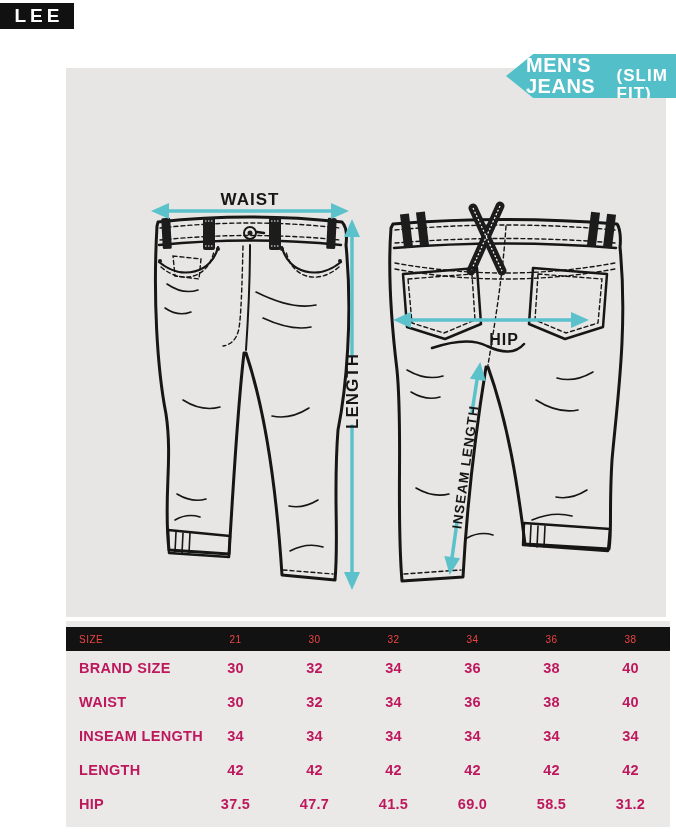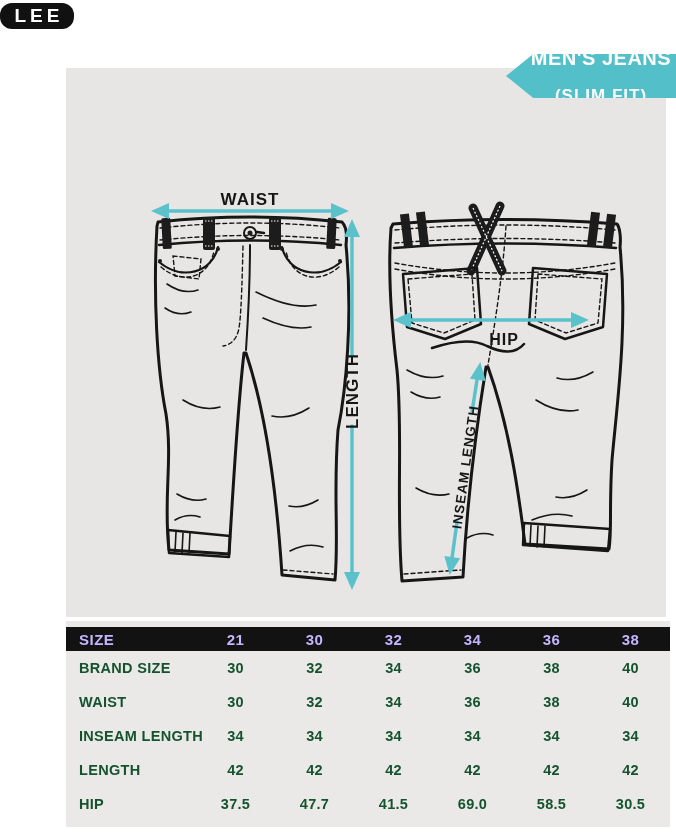--- a/index.html
+++ b/index.html
@@ -7,36 +7,36 @@
     width:676px;height:832px;background:#ffffff;
     font-family:"Liberation Sans",sans-serif;
     -webkit-font-smoothing:antialiased;
   }
   .stage{position:relative;width:676px;height:832px;overflow:hidden;}
 
   
   .logo{
     position:absolute;left:0;top:3px;width:74px;height:26px;
     background:#111111;color:#ffffff;display:flex;align-items:center;justify-content:center;
-    font-weight:700;font-size:19px;letter-spacing:4px;padding-left:4px;box-sizing:border-box;border-radius:12px;
+    font-weight:700;font-size:19px;letter-spacing:4px;padding-left:4px;box-sizing:border-box;
   }
 
   
   .panel{
     position:absolute;left:66px;top:68px;width:600px;height:549px;
     background:#e7e6e5;
   }
   .panel svg{position:absolute;left:0;top:0;}
 
   
   .banner{
     position:absolute;right:0;top:54px;width:170px;height:44px;
     background:#53bfc9;color:#ffffff;
     clip-path:polygon(0 50%, 16% 0, 100% 0, 100% 100%, 16% 100%);
-    display:flex;flex-direction:column;align-items:center;justify-content:center;
+    display:flex;flex-direction:row;align-items:center;justify-content:center;
     padding-left:20px;box-sizing:border-box;line-height:1.05;
   }
   .banner .t1{font-weight:700;font-size:20px;letter-spacing:0.5px;}
   .banner .t2{font-weight:700;font-size:17px;letter-spacing:1px;margin-top:18px;}
 
   
   .ol{stroke:#161616;fill:none;stroke-linecap:round;stroke-linejoin:round;}
   .st{stroke:#161616;fill:none;stroke-width:1.4;stroke-dasharray:4 3;stroke-linecap:round;}
   .wr{stroke:#161616;fill:none;stroke-width:1.6;stroke-linecap:round;}
   .lbl{font-family:"Liberation Sans",sans-serif;font-weight:700;fill:#161616;letter-spacing:1px;}
@@ -44,26 +44,26 @@
   .arrow-head{fill:#5bc2cb;stroke:none;}
 
   
   .size-table{
     position:absolute;left:66px;top:621px;width:604px;height:206px;
     background:#eae9e8;
   }
   .t-header{
     position:absolute;left:0;top:6px;width:100%;height:24px;background:#121212;
     display:grid;grid-template-columns:130px repeat(6,1fr);align-items:center;
-    color:#c4b5fd;font-weight:700;font-size:15px;letter-spacing:0.5px;
+    color:#ef4444;font-weight:400;font-size:10px;letter-spacing:0.5px;
   }
   .t-rows{position:absolute;left:0;top:30px;width:100%;}
   .t-row{
     display:grid;grid-template-columns:130px repeat(6,1fr);align-items:center;height:34px;
-    color:#14532d;font-weight:700;font-size:14.5px;letter-spacing:0.3px;
+    color:#be185d;font-weight:700;font-size:14.5px;letter-spacing:0.3px;
   }
   .t-label{padding-left:13px;text-align:left;white-space:nowrap;}
   .t-val{text-align:center;}
 </style>
 </head>
 <body>
 
 <div class="stage">
 
   <div class="logo">
@@ -285,18 +285,18 @@
         <div class="t-val">42</div>
         <div class="t-val">42</div>
       </div>
       <div class="t-row">
         <div class="t-label">HIP</div>
         <div class="t-val">37.5</div>
         <div class="t-val">47.7</div>
         <div class="t-val">41.5</div>
         <div class="t-val">69.0</div>
         <div class="t-val">58.5</div>
-        <div class="t-val">30.5</div>
+        <div class="t-val">31.2</div>
       </div>
     </div>
   </div>
 
 </div>
 
 </body></html>

